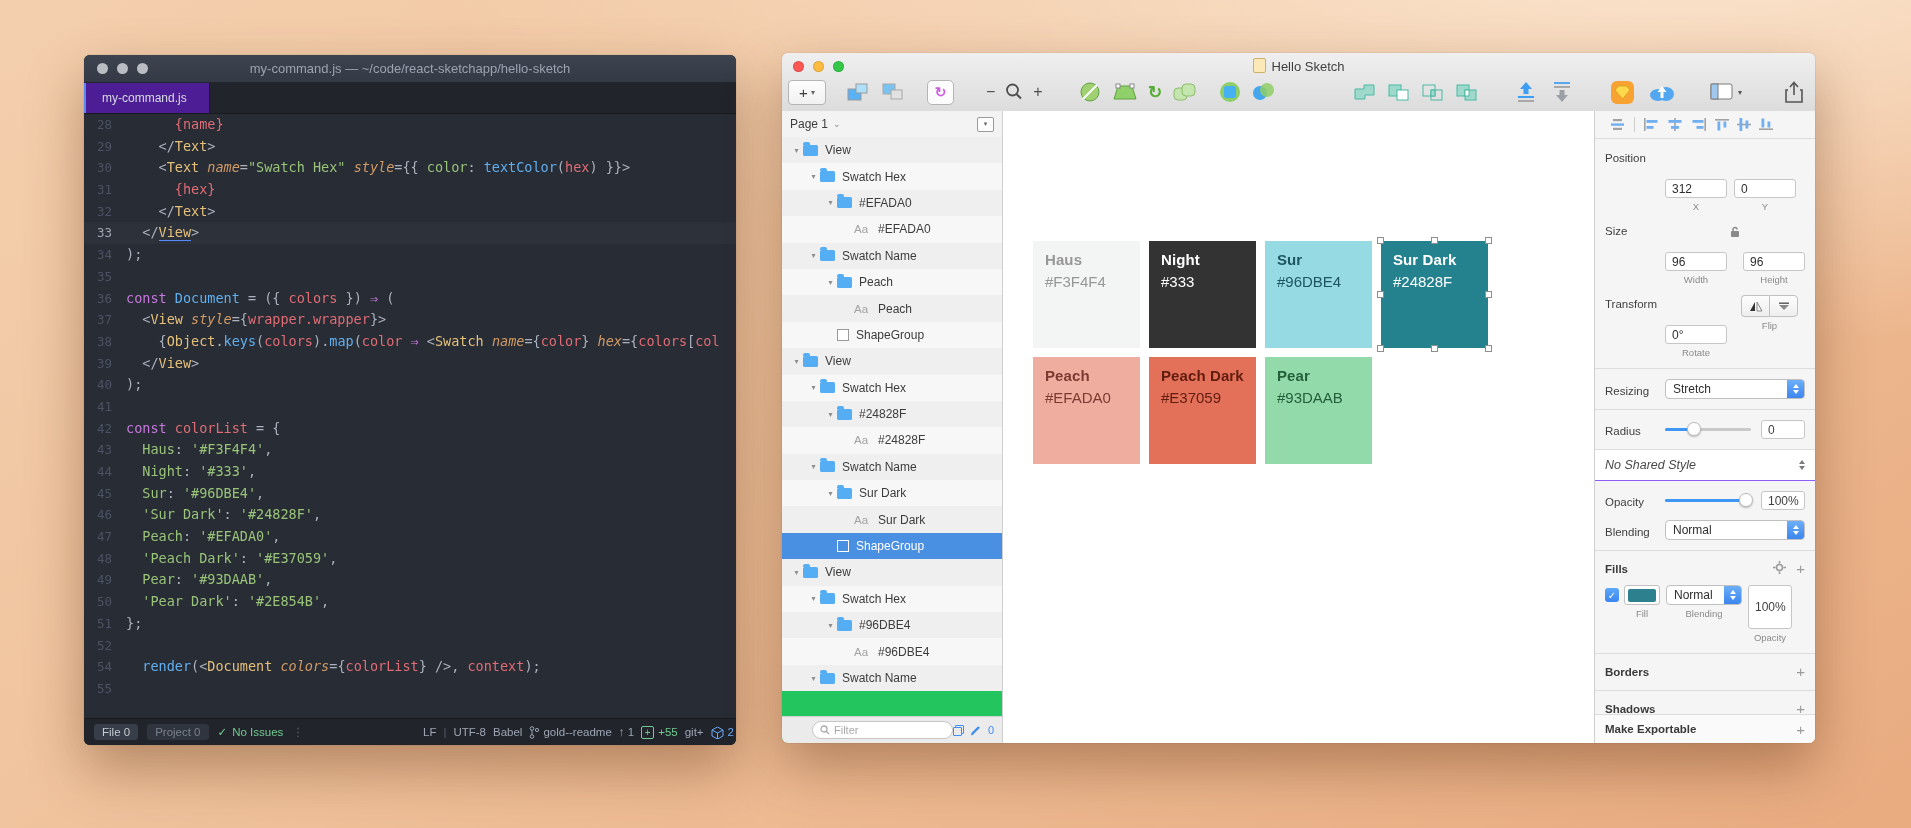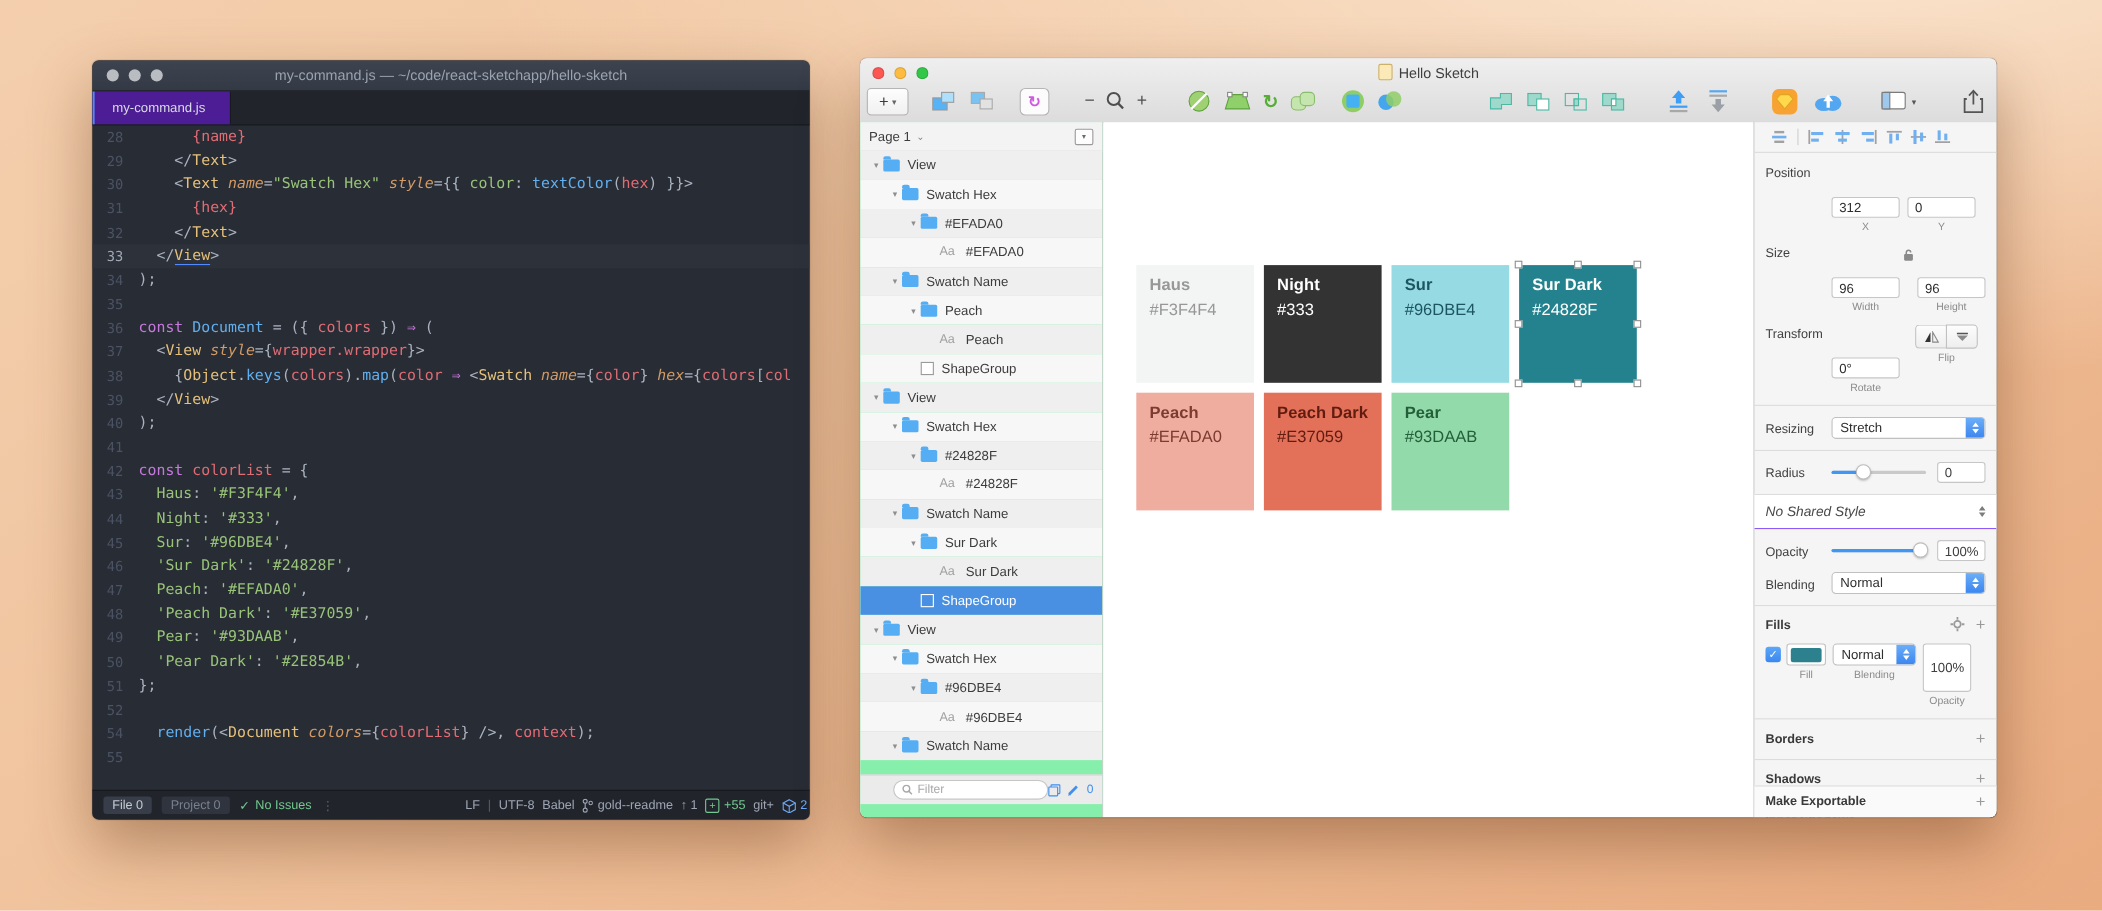--- a/index.html
+++ b/index.html
@@ -52,38 +52,38 @@
   .tb{position:absolute;top:24px;height:30px;display:flex;align-items:center;gap:7px;}
   .tbtn{display:flex;align-items:center;justify-content:center;}
   .insert-btn{width:36px;height:23px;background:linear-gradient(#fdfdfd,#f1f1f1);border:1px solid #b5b5b5;border-radius:4px;font-size:15px;color:#3c3c3c;}
   .insert-btn .car{font-size:8px;color:#666;margin-left:3px;}
   .zoom-txt{font-size:16px;color:#4f4f4f;}
   .glyph-purple{font-size:14px;color:#cf5ce0;font-weight:bold;}
   .sym-box{width:25px;height:23px;border:1px solid #b5b5b5;border-radius:5px;background:#fcfcfc;display:flex;align-items:center;justify-content:center;}
   .rot-green{font-size:17px;color:#57ad35;font-weight:bold;}
 
   
-  .layers{position:absolute;left:0;top:58px;bottom:0;width:221px;background:#86efac;border-right:1px solid #cfcfcf;box-sizing:border-box;}
+  .layers{position:absolute;left:0;top:58px;bottom:0;width:221px;background:#22c55e;border-right:1px solid #cfcfcf;box-sizing:border-box;}
   .pg-head{height:26px;border-bottom:1px solid #d9d9d9;background:#f3f3f3;display:flex;align-items:center;padding:0 8px;font-size:12px;color:#3d3d3d;}
   .pg-head .chev{font-size:9px;color:#8a8a8a;margin-left:5px;flex:1;}
   .pg-list-icn{width:15px;height:13px;border:1px solid #9a9a9a;border-radius:2px;display:flex;align-items:center;justify-content:center;font-size:7px;color:#6a6a6a;background:#fdfdfd;}
   .layer-rows{position:absolute;top:26px;left:0;right:0;bottom:27px;overflow:hidden;}
   .layer-row{height:26.4px;display:flex;align-items:center;font-size:12px;color:#3c3c3c;box-sizing:border-box;}
   .layer-row:nth-child(odd){background:#efefef;}
   .layer-row:nth-child(even){background:#f7f7f7;}
   .layer-row.sel{background:#4a90e2;color:#ffffff;}
   .disc{width:13px;flex:0 0 13px;font-size:8px;color:#8e8e8e;text-align:center;}
   .layer-row.sel .disc{color:#dce9fb;}
   .licn{margin-right:7px;flex:0 0 auto;}
   .licn.folder{width:15px;height:11px;background:#55aef3;border-radius:1.5px;position:relative;}
   .licn.folder::before{content:"";position:absolute;top:-3px;left:0;width:7px;height:3px;background:#55aef3;border-radius:2px 2px 0 0;}
   .licn.text{color:#a2a2a2;font-size:11.5px;width:17px;}
   .licn.shape{width:12px;height:12px;background:#ffffff;border:1px solid #9a9a9a;box-sizing:border-box;}
   .layer-row.sel .licn.shape{background:transparent;border-color:#ffffff;}
-  .filterbar{position:absolute;left:0;right:0;bottom:12px;height:27px;background:#ebebeb;border-top:1px solid #d2d2d2;display:flex;align-items:center;padding:0 8px;box-sizing:border-box;text-align:center;}
+  .filterbar{position:absolute;left:0;right:0;bottom:0;height:27px;background:#ebebeb;border-top:1px solid #d2d2d2;display:flex;align-items:center;padding:0 8px;box-sizing:border-box;text-align:center;}
   .filter-field{width:132px;height:16px;margin-left:22px;background:#ffffff;border:1px solid #c6c6c6;border-radius:9px;display:flex;align-items:center;padding:0 7px;gap:4px;color:#a9a9a9;font-size:11px;}
   .filter-icons{margin-left:auto;display:flex;align-items:center;gap:6px;color:#3f8ef0;font-size:11px;}
   .copy-icn{position:relative;width:11px;height:11px;}
   .copy-icn::before,.copy-icn::after{content:"";position:absolute;width:7px;height:7px;border:1.4px solid #3f8ef0;border-radius:1px;}
   .copy-icn::before{left:0;bottom:0;background:#ebebeb;z-index:2}
   .copy-icn::after{right:0;top:0;}
 
   
   .canvas{position:absolute;left:221px;top:58px;bottom:0;right:221px;background:#ffffff;overflow:hidden;}
   .swatch-grid{position:absolute;left:30px;top:130px;width:470px;display:flex;flex-wrap:wrap;gap:9px;}

